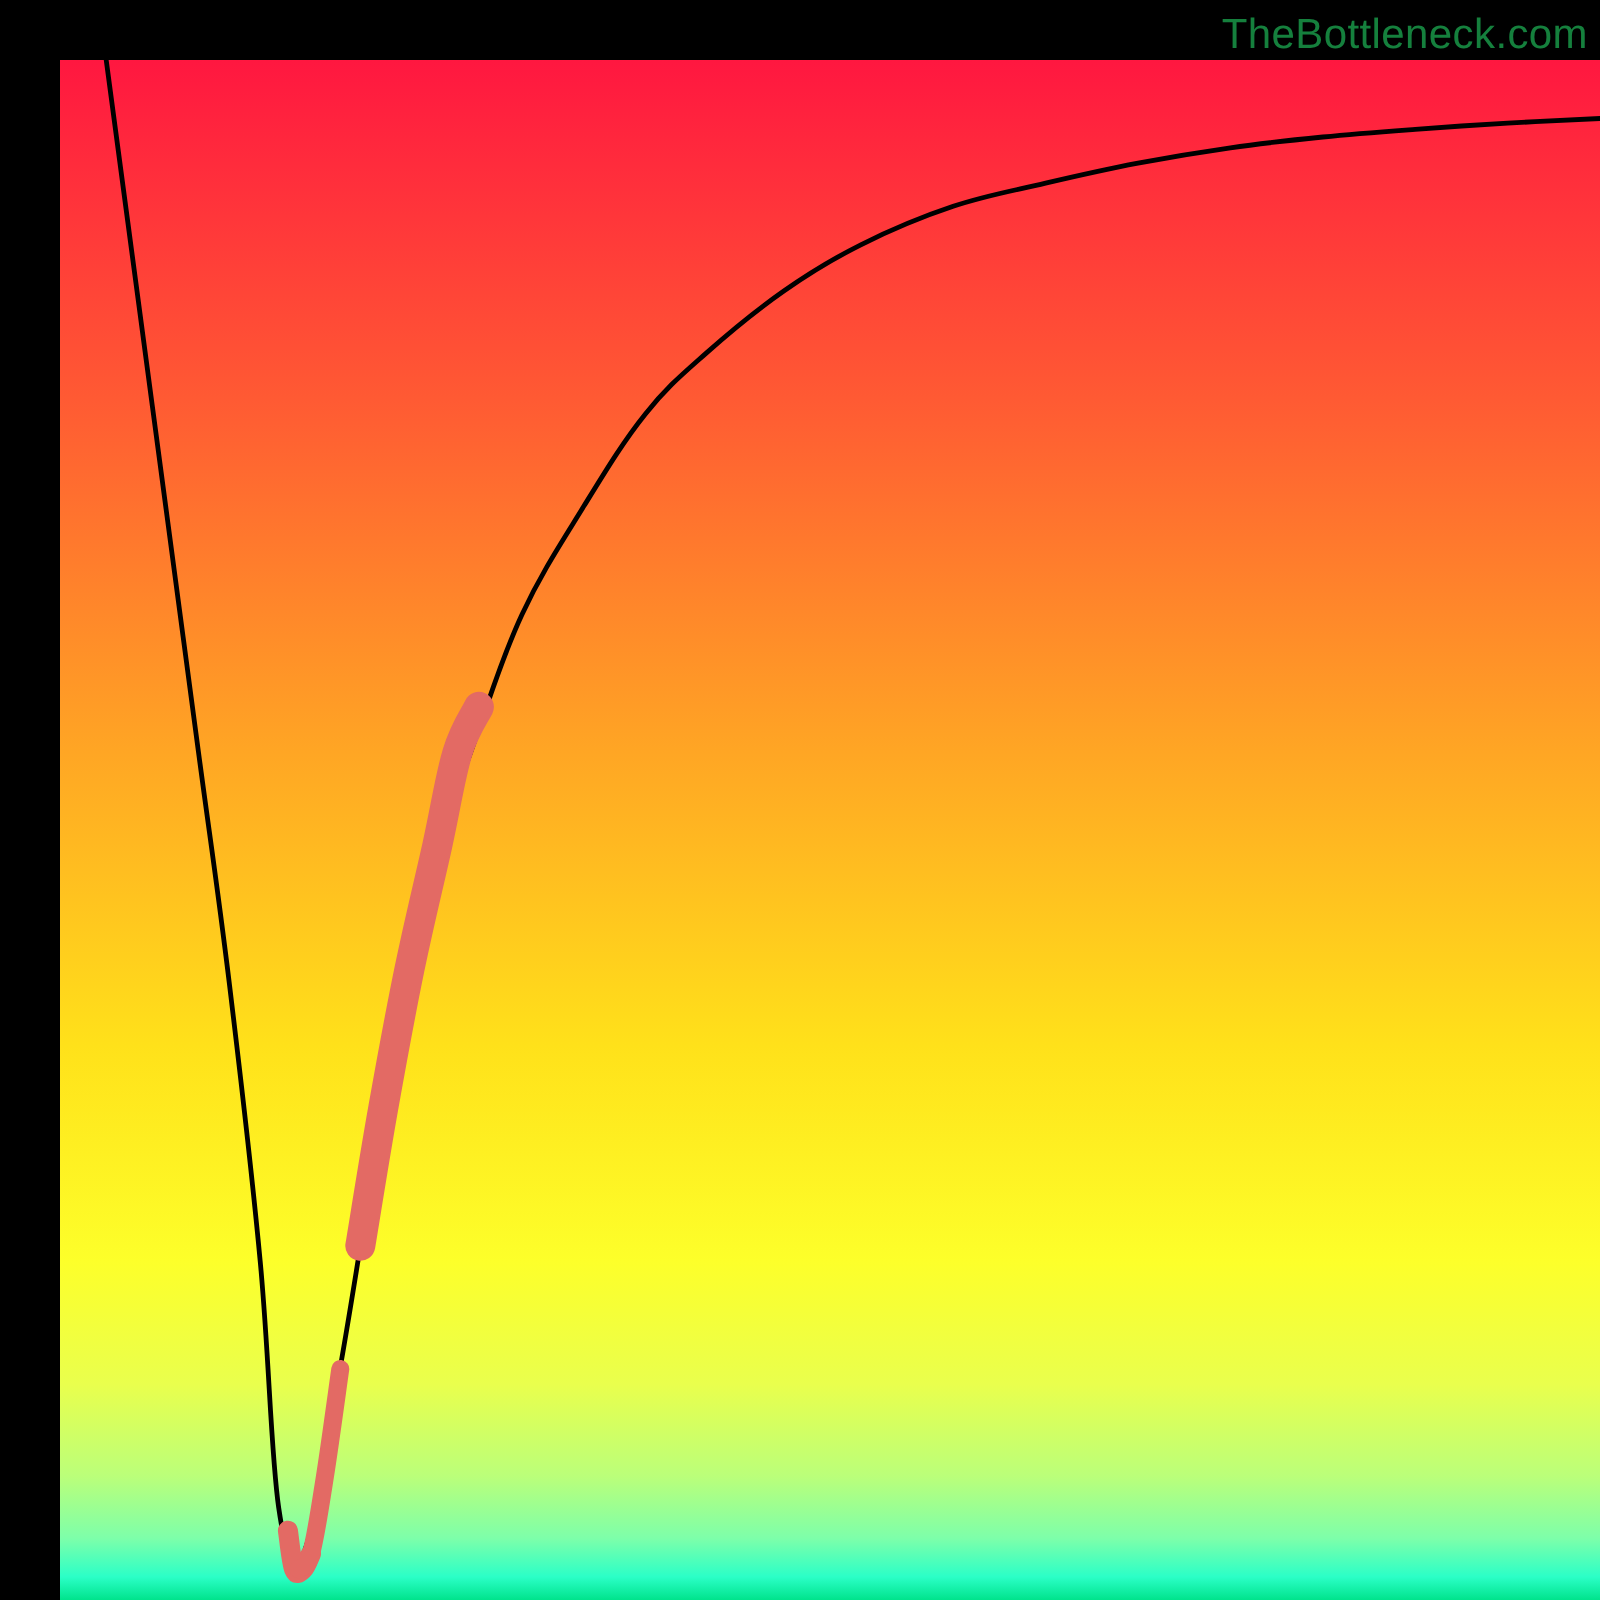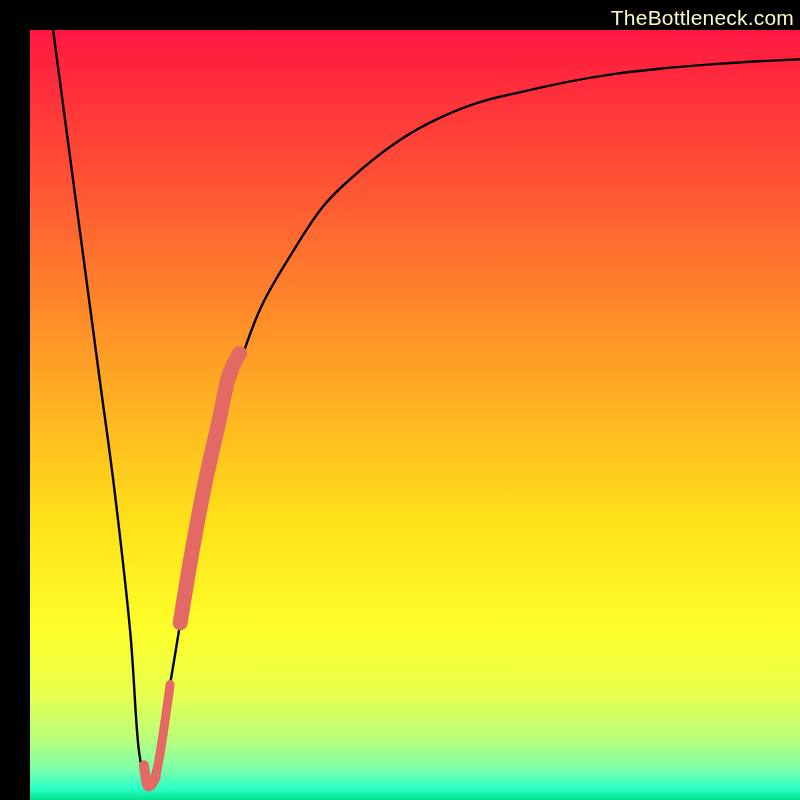--- a/index.html
+++ b/index.html
@@ -34,21 +34,21 @@
       #baff7a 92%,
       #7dffaa 96%,
       #2bffc7 98.5%,
       #00e38c 100%
     );
   }
   .attribution {
     position: absolute;
     top: 6px;
     right: 6px;
-    color: #fef9c3;
+    color: #15803d;
     font-size: 21px;
     letter-spacing: 0.2px;
     user-select: none;
   }
   svg.curves {
     position: absolute;
     left: 0;
     top: 0;
     width: 100%;
     height: 100%;

